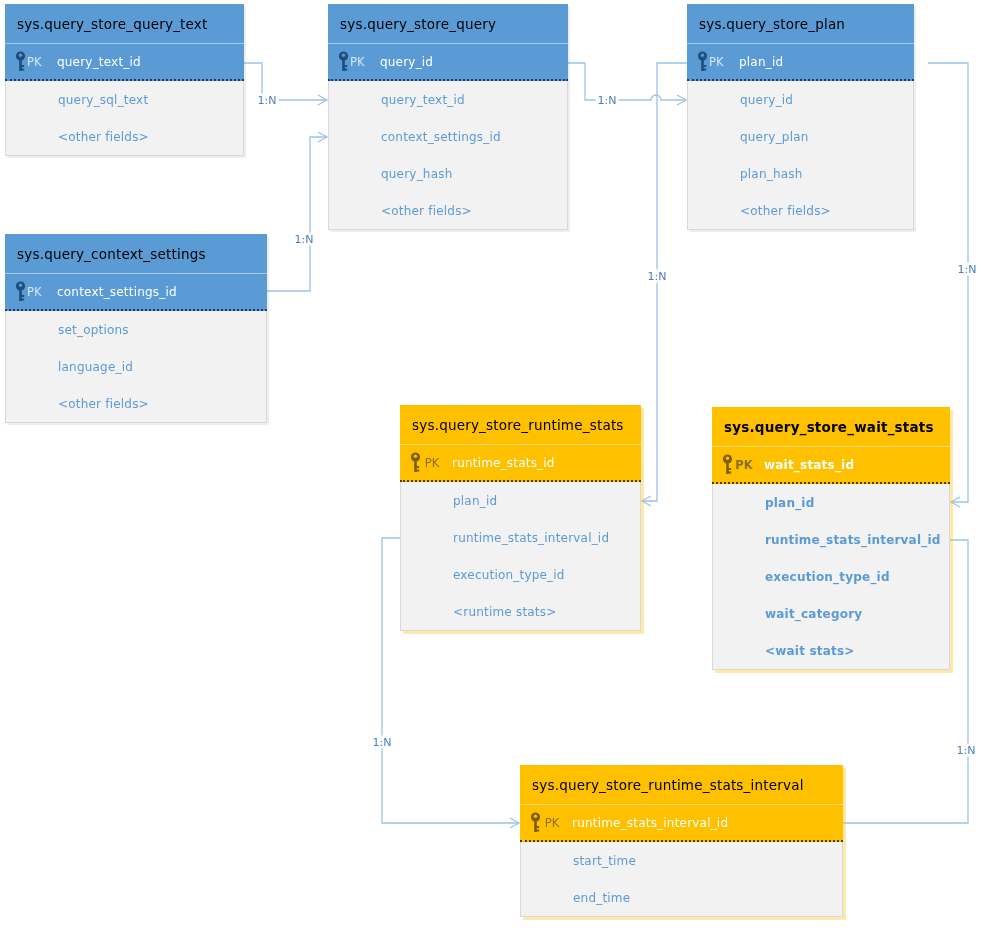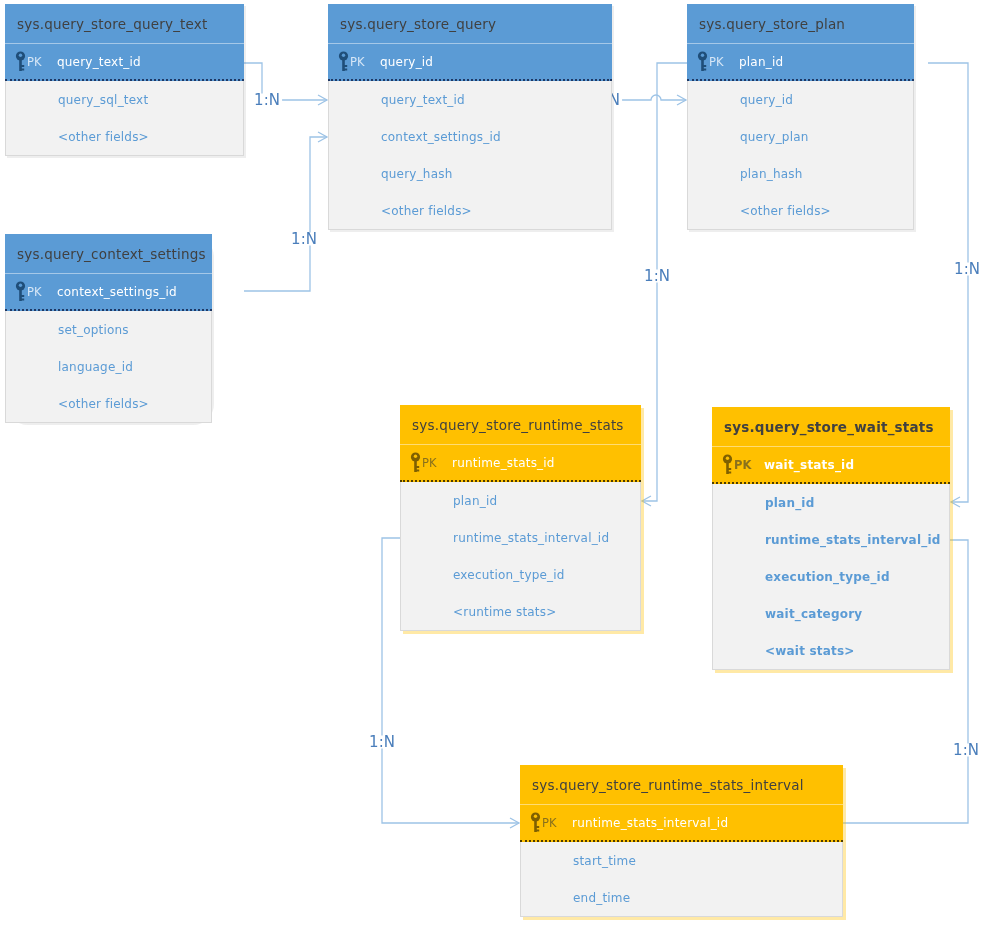--- a/index.html
+++ b/index.html
@@ -10,21 +10,21 @@
     background: #ffffff;
     font-family: "DejaVu Sans", "Liberation Sans", sans-serif;
     overflow: hidden;
   }
   .wires { position: absolute; left: 0; top: 0; width: 983px; height: 933px; }
 
   
   .entity { position: absolute; font-size: 12px; box-sizing: border-box; }
   .entity .hd {
     height: 39px; display: flex; align-items: center;
-    padding-left: 12px; color: #404040; font-size: 13.5px; letter-spacing: .2px;
+    padding-left: 12px; color: #000000; font-size: 13.5px; letter-spacing: .2px;
     box-sizing: border-box;
   }
   .entity .pkrow {
     height: 38px; display: flex; align-items: center;
     color: #fff; box-sizing: border-box;
     border-top: 1px solid rgba(255,255,255,.45);
   }
   .entity .body { background: #F2F2F2; border: 1px solid #D9D9D9; border-top: none; box-sizing: border-box; }
   .entity .field {
     height: 37px; display: flex; align-items: center;
@@ -35,40 +35,40 @@
   .pklbl { font-size: 11.5px; margin-left: 0; width: 20px; }
   .pkname { margin-left: 10px; letter-spacing: .2px; white-space: nowrap; }
 
   .blue .hd, .blue .pkrow { background: #5B9BD5; }
   .blue .pkrow { border-bottom: 2px dotted #1F3864; }
   .blue .pklbl { color: #D6E6F6; }
   .blue .khead { fill: #1F4E79; }
   .blue .khole { fill: #5B9BD5; }
   .entity.blue { box-shadow: 2px 2px 0 rgba(90,90,90,.10); }
 
-  .orange .hd, .orange .pkrow { background: #FFC000; }
+  .orange .hd, .orange .pkrow { background: #FFC000; text-align: center; }
   .orange .pkrow { border-bottom: 2px dotted #4d3c00; }
   .orange .pklbl { color: #8A711C; }
   .orange .khead { fill: #7F6000; }
   .orange .khole { fill: #FFC000; }
   .entity.orange { box-shadow: 3px 3px 0 rgba(255,192,0,.35); }
 
   
   .t1 { left: 5px;   top: 4px;   width: 239px; }
-  .t2 { left: 328px; top: 4px;   width: 284px; }
+  .t2 { left: 328px; top: 4px;   width: 240px; }
   .t3 { left: 687px; top: 4px;   width: 227px; }
-  .t4 { left: 5px;   top: 234px; width: 207px; border-radius: 21px; }
+  .t4 { left: 5px;   top: 234px; width: 262px; }
   .t5 { left: 400px; top: 405px; width: 241px; }
   .t6 { left: 712px; top: 407px; width: 238px; font-weight: bold; }
   .t7 { left: 520px; top: 765px; width: 323px; }
 
   
   .rel {
     position: absolute; transform: translate(-50%, -50%);
-    background: #ffffff; color: #4A7EBB; font-size: 15px; line-height: 13px;
+    background: #ffffff; color: #4A7EBB; font-size: 11px; line-height: 13px;
     padding: 0 2px; white-space: nowrap;
   }
   .l1 { left: 267px; top: 100px; }
   .l2 { left: 304px; top: 239px; }
   .l3 { left: 607px; top: 100px; }
   .l4 { left: 657px; top: 276px; }
   .l5 { left: 967px; top: 269px; }
   .l6 { left: 382px; top: 742px; }
   .l7 { left: 966px; top: 750px; }
 </style>

